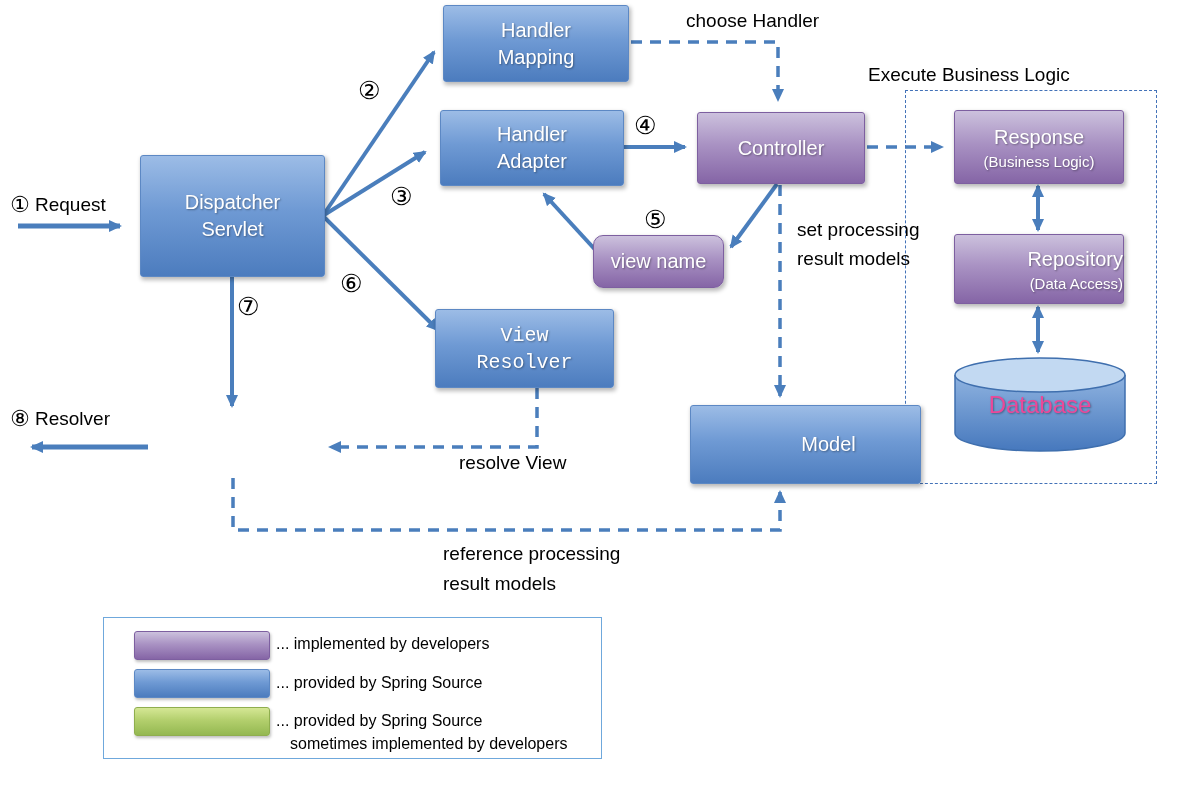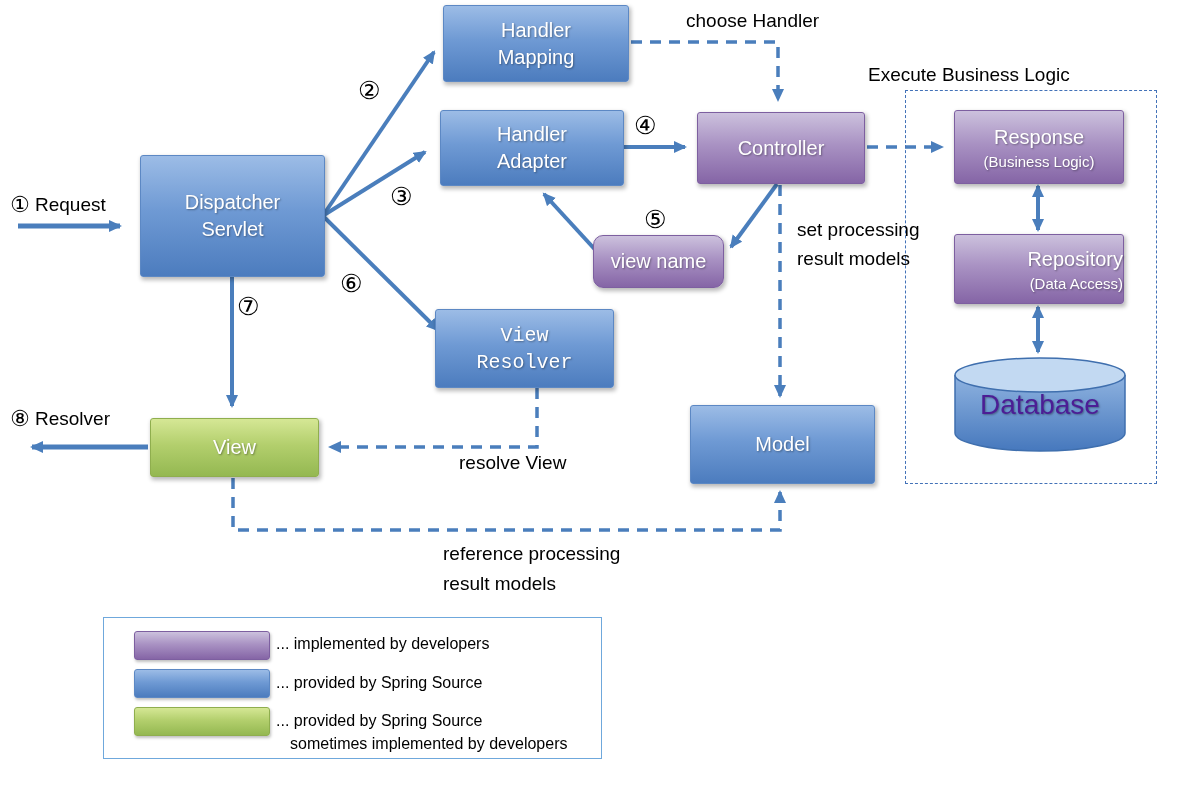--- a/index.html
+++ b/index.html
@@ -20,21 +20,21 @@
   .green{background:linear-gradient(to bottom,#d5e795 0%,#b3cf6d 45%,#94b851 100%);border:1px solid #8fae4e;}
   .sub{font-size:15px;line-height:1.2;margin-top:2px;}
   .ann{position:absolute;color:#000;font-size:19px;white-space:nowrap;}
   .step{
     position:absolute;color:#000;font-family:"DejaVu Sans",sans-serif;
     font-size:25px;line-height:1;
   }
   .stepinline{font-family:"DejaVu Sans",sans-serif;font-size:22px;vertical-align:-1px;}
   #biz-container{position:absolute;border:1px dashed #4372b8;}
   #db-label{position:absolute;display:flex;align-items:center;justify-content:center;
-    color:#4c1d95;font-size:28px;text-shadow:1px 1px 2px rgba(0,0,0,.35);}
+    color:#ec4899;font-size:24px;text-shadow:1px 1px 2px rgba(0,0,0,.35);}
   #legend{position:absolute;border:1px solid #6fa8dc;background:#fff;}
   .lg-item{position:absolute;}
   .lg-swatch{position:absolute;width:134px;height:27px;border-radius:3px;
     box-shadow:1px 2px 3px rgba(0,0,0,.25);}
   .lg-label{position:absolute;font-size:16px;color:#000;white-space:nowrap;}
 </style>
 </head>
 <body>
 
 <div id="stage">
@@ -87,24 +87,21 @@
   </div>
   <div class="node purple" style="left:697px;top:112px;width:166px;height:70px;">
     <div>Controller</div>
   </div>
   <div class="node purple" style="left:593px;top:235px;width:129px;height:51px;border-radius:10px;font-size:20px;">
     <div>view name</div>
   </div>
   <div class="node blue" style="left:435px;top:309px;width:177px;height:77px;font-family:Liberation Mono, monospace;">
     <div style="width:110px;">View Resolver</div>
   </div>
-  <div class="node green" style="left:150px;top:418px;width:167px;height:57px;">
-    <div>View</div>
-  </div>
-  <div class="node blue" style="left:690px;top:405px;width:183px;height:77px;">
+  <div class="node blue" style="left:690px;top:405px;width:183px;height:77px;padding-left:46px;">
     <div>Model</div>
   </div>
   <div class="node purple" style="left:954px;top:110px;width:168px;height:72px;">
     <div>Response</div>
     <div class="sub">(Business Logic)</div>
   </div>
   <div class="node purple" style="left:954px;top:234px;width:168px;height:68px;align-items:flex-end;">
     <div>Repository</div>
     <div class="sub">(Data Access)</div>
   </div>

